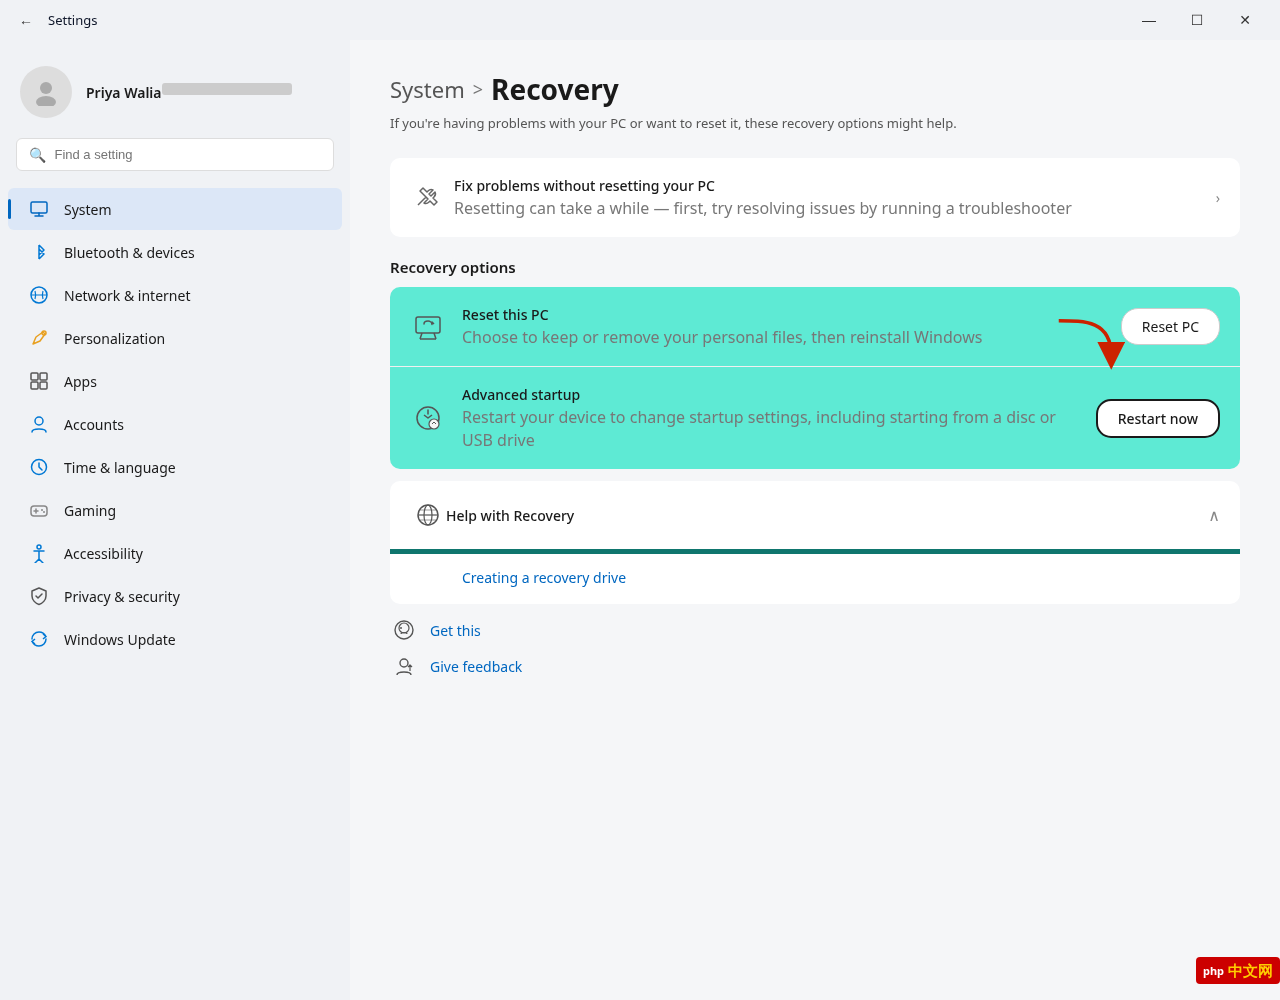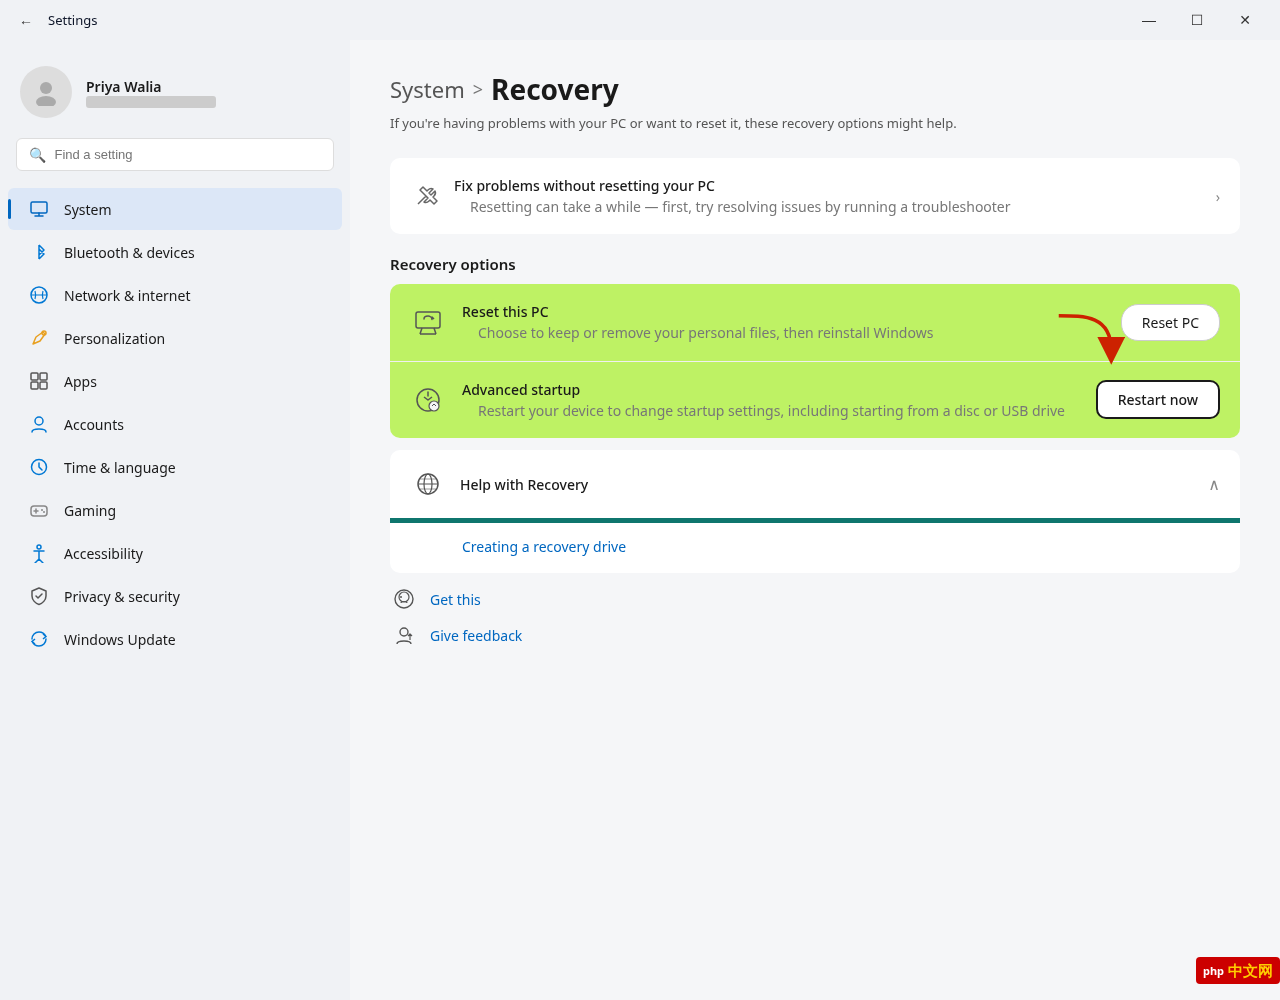--- a/index.html
+++ b/index.html
@@ -75,21 +75,21 @@
     .user-avatar {
       width: 52px; height: 52px;
       border-radius: 50%;
       background: #ddd;
       display: flex; align-items: center; justify-content: center;
       font-size: 26px;
       color: #888;
       flex-shrink: 0;
     }
     .user-info {
-      display: flex; flex-direction: column; gap: 0;
+      display: flex; flex-direction: row; gap: 0;
     }
     .user-name {
       font-size: 14px;
       font-weight: 600;
       color: #1a1a1a;
     }
     .user-email-bar {
       width: 130px; height: 12px;
       background: #ccc;
       border-radius: 3px;
@@ -207,25 +207,24 @@
       font-size: 22px;
       color: #555;
     }
     .card-text { flex: 1; }
     .card-title {
       font-size: 14px;
       font-weight: 500;
       color: #1a1a1a;
     }
     .card-desc {
-      font-size: 14px;
+      font-size: 16px;
       color: #777;
       margin-top: 2px;
       line-height: 1.4;
-      margin-left: 16px;
     }
     .card-action {
       flex-shrink: 0;
     }
     .chevron {
       font-size: 14px;
       color: #888;
     }
     .btn-primary {
       padding: 8px 20px;
@@ -233,39 +232,39 @@
       border-radius: 17px;
       background: white;
       cursor: pointer;
       font-size: 14px;
       color: #1a1a1a;
       font-family: 'Segoe UI', system-ui, sans-serif;
     }
     .btn-restart {
       padding: 8px 20px;
       border: 2px solid #1a1a1a;
-      border-radius: 10px;
+      border-radius: 15px;
       background: white;
       cursor: pointer;
       font-size: 14px;
       font-weight: 500;
       color: #1a1a1a;
       font-family: 'Segoe UI', system-ui, sans-serif;
     }
 
     .section-title {
       font-size: 15px;
       font-weight: 600;
       color: #1a1a1a;
       margin: 20px 0 10px 0;
     }
 
     
     .recovery-group {
-      background: #bef264;
+      background: #5eead4;
       border-radius: 10px;
       margin-bottom: 12px;
     }
     .recovery-item {
       display: flex;
       align-items: center;
       padding: 18px 20px;
       gap: 16px;
       border-bottom: 1px solid #f0f0f0;
     }
@@ -277,21 +276,21 @@
       border-radius: 10px;
       margin-bottom: 12px;
       overflow: hidden;
     }
     .help-header {
       display: flex; align-items: center; justify-content: space-between;
       padding: 16px 20px;
       cursor: pointer;
     }
     .help-header-left {
-      display: flex; align-items: center; gap: 14px;
+      display: flex; align-items: center; 
     }
     .help-body {
       padding: 12px 20px 16px 72px;
       border-top: 5px solid #0f766e;
     }
     .help-link {
       color: #0067c0;
       font-size: 14px;
       text-decoration: none;
       cursor: pointer;

